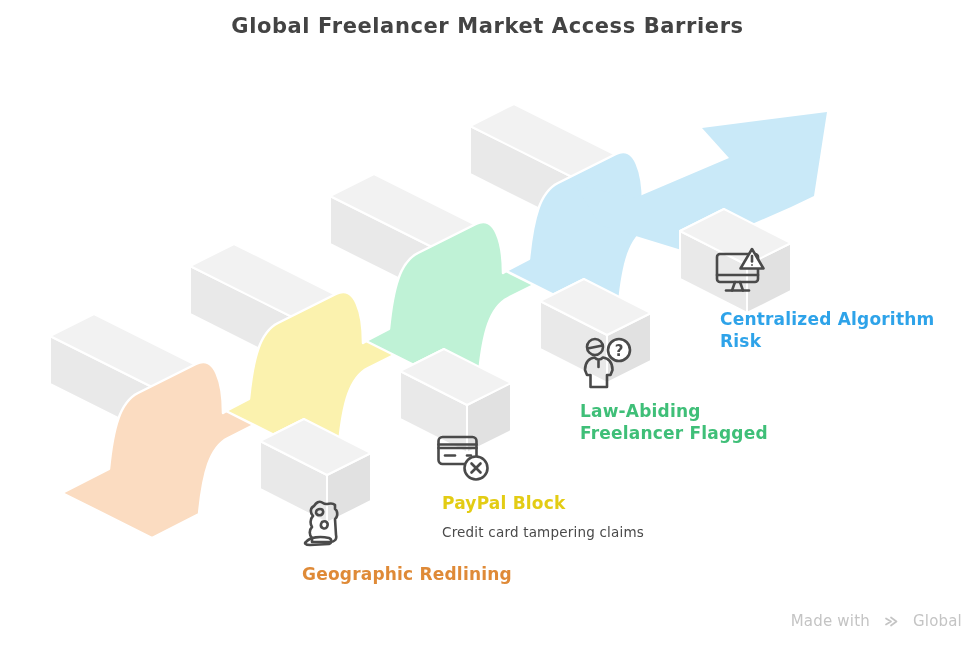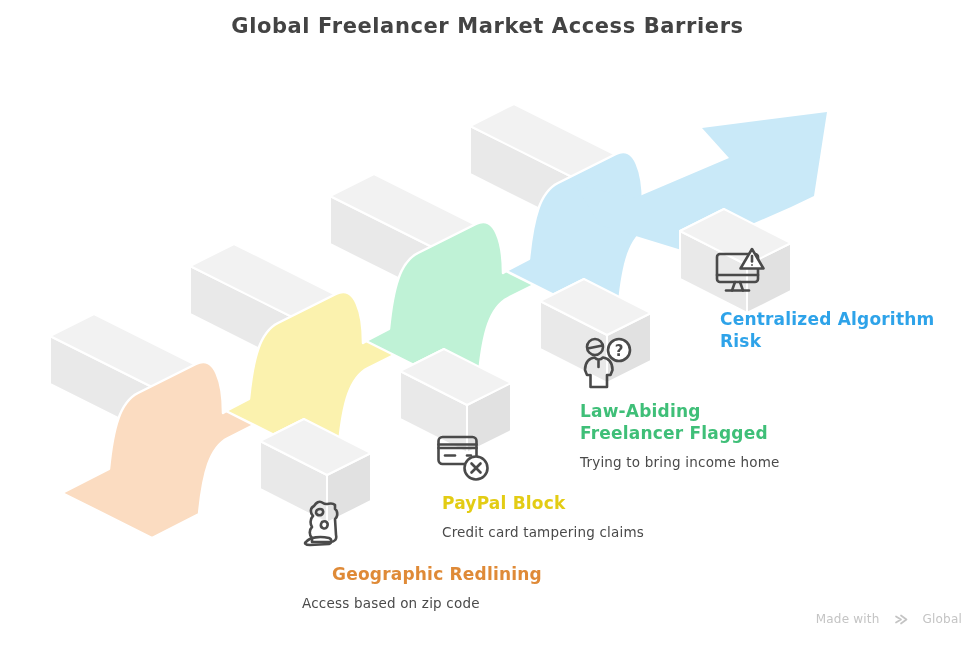--- a/index.html
+++ b/index.html
@@ -12,21 +12,21 @@
     position:absolute;top:14px;left:0;right:0;text-align:center;
     font-size:21px;font-weight:700;letter-spacing:.6px;
   }
   .scene{position:absolute;left:0;top:0;}
   .step-block{position:absolute;}
   .step-label{font-size:17px;font-weight:700;line-height:22px;letter-spacing:.2px;}
   .step-desc{font-size:13.5px;line-height:17px;letter-spacing:.2px;}
   .step-icon{position:absolute;}
   .watermark{
     position:absolute;right:13px;top:612px;display:flex;align-items:center;gap:14px;
-    font-size:12px;letter-spacing:.2px;
+    font-size:15px;letter-spacing:.2px;
   }
   .wm-logo{display:inline-block;}
 </style>
 </head>
 <body>
 
 <div class="canvas">
 
   <svg class="scene" width="975" height="651" viewBox="0 0 975 651">
 
@@ -91,22 +91,21 @@
   <div class="page-title" style="color: rgb(67, 67, 67);">Global Freelancer Market Access Barriers</div>
 
   <svg class="step-icon" style="left:300px;top:497px;" width="50" height="56" viewBox="0 0 50 56">
     <g fill="none" stroke-width="2.6" stroke-linecap="round" stroke-linejoin="round" stroke="#4A4A4A">
       <path d="M14,9 C10,11 10,16 13,19 C10,22 10,27 12,30 C9,33 9,38 12,41 L12,45 L30,45 C35,45 37,42 36,38 L35,22 C38,20 38,14 35,12 L35,8 C31,4 27,9 23,6 C19,3 16,6 14,9 Z"></path>
       <path d="M6,45 C10,40 20,39 29,41 C32,42 32,46 29,47 L10,48 C5,48 4,46 6,45 Z"></path>
       <path d="M17,13 C20,11 24,12 23,16 C22,19 17,19 16,16 C16,15 16,14 17,13 Z"></path>
       <path d="M22,25 C26,23 29,26 27,30 C25,33 20,31 21,27 Z"></path>
     </g>
   </svg>
-  <div class="step-block step-label" style="left: 302px; top: 563px; width: 240px; color: rgb(223, 138, 55); text-align: right;">Geographic Redlining</div>
-  <div class="step-block step-desc" style="left: 302px; top: 595px; width: 250px; color: rgb(74, 74, 74);">Access based on zip code</div>
+  <div class="step-block step-label" style="left: 302px; top: 563px; width: 240px; color: rgb(223, 138, 55);">Geographic Redlining</div>
 
   <svg class="step-icon" style="left:436px;top:432px;" width="56" height="52" viewBox="0 0 56 52">
     <g fill="none" stroke-width="2.6" stroke-linecap="round" stroke-linejoin="round" stroke="#4A4A4A">
       <rect x="2.5" y="5" width="38" height="27" rx="4"></rect>
       <line x1="2.5" y1="12.5" x2="40.5" y2="12.5"></line>
       <line x1="2.5" y1="16" x2="40.5" y2="16"></line>
       <line x1="9" y1="23.5" x2="19" y2="23.5"></line>
       <line x1="31" y1="23.5" x2="35" y2="23.5"></line>
       <circle cx="40" cy="36" r="11.5" fill="#FFFFFF"></circle>
       <line x1="35.5" y1="31.5" x2="44.5" y2="40.5"></line>
@@ -120,21 +119,20 @@
     <g fill="none" stroke-width="2.6" stroke-linecap="round" stroke-linejoin="round" stroke="#4A4A4A">
       <circle cx="15" cy="11" r="8"></circle>
       <path d="M7.5,12.5 L22.5,9.5"></path>
       <path d="M5,34 C5,26 9.5,22 14.5,21.5 C17,24 20.5,24 23,21.5 C28,22 32.5,26 32.5,34 L30.5,39 L27,39 L27,51 L10.5,51 L10.5,39 L7,39 Z"></path>
       <line x1="18.5" y1="25" x2="18.5" y2="31"></line>
       <circle cx="39" cy="14" r="11" fill="#FFFFFF"></circle>
       <text x="39" y="19.5" font-size="15" font-weight="bold" text-anchor="middle" stroke="none" font-family="DejaVu Sans, sans-serif" fill="#4A4A4A">?</text>
     </g>
   </svg>
   <div class="step-block step-label" style="left: 580px; top: 400px; width: 210px; color: rgb(63, 191, 120);">Law-Abiding Freelancer Flagged</div>
-  <div class="step-block step-desc" style="left: 580px; top: 454px; width: 260px; color: rgb(74, 74, 74);">Trying to bring income home</div>
 
   <svg class="step-icon" style="left:714px;top:246px;" width="58" height="56" viewBox="0 0 58 56">
     <g fill="none" stroke-width="2.6" stroke-linecap="round" stroke-linejoin="round" stroke="#4A4A4A">
       <rect x="3" y="8" width="41" height="28" rx="3"></rect>
       <line x1="3" y1="29" x2="44" y2="29"></line>
       <path d="M21,36 L18,44.5"></path>
       <path d="M26,36 L29,44.5"></path>
       <line x1="12" y1="44.5" x2="35" y2="44.5"></line>
       <path d="M38,3 L49.5,22.5 L26.5,22.5 Z" fill="#FFFFFF"></path>
       <line x1="38" y1="10" x2="38" y2="15.5"></line>

